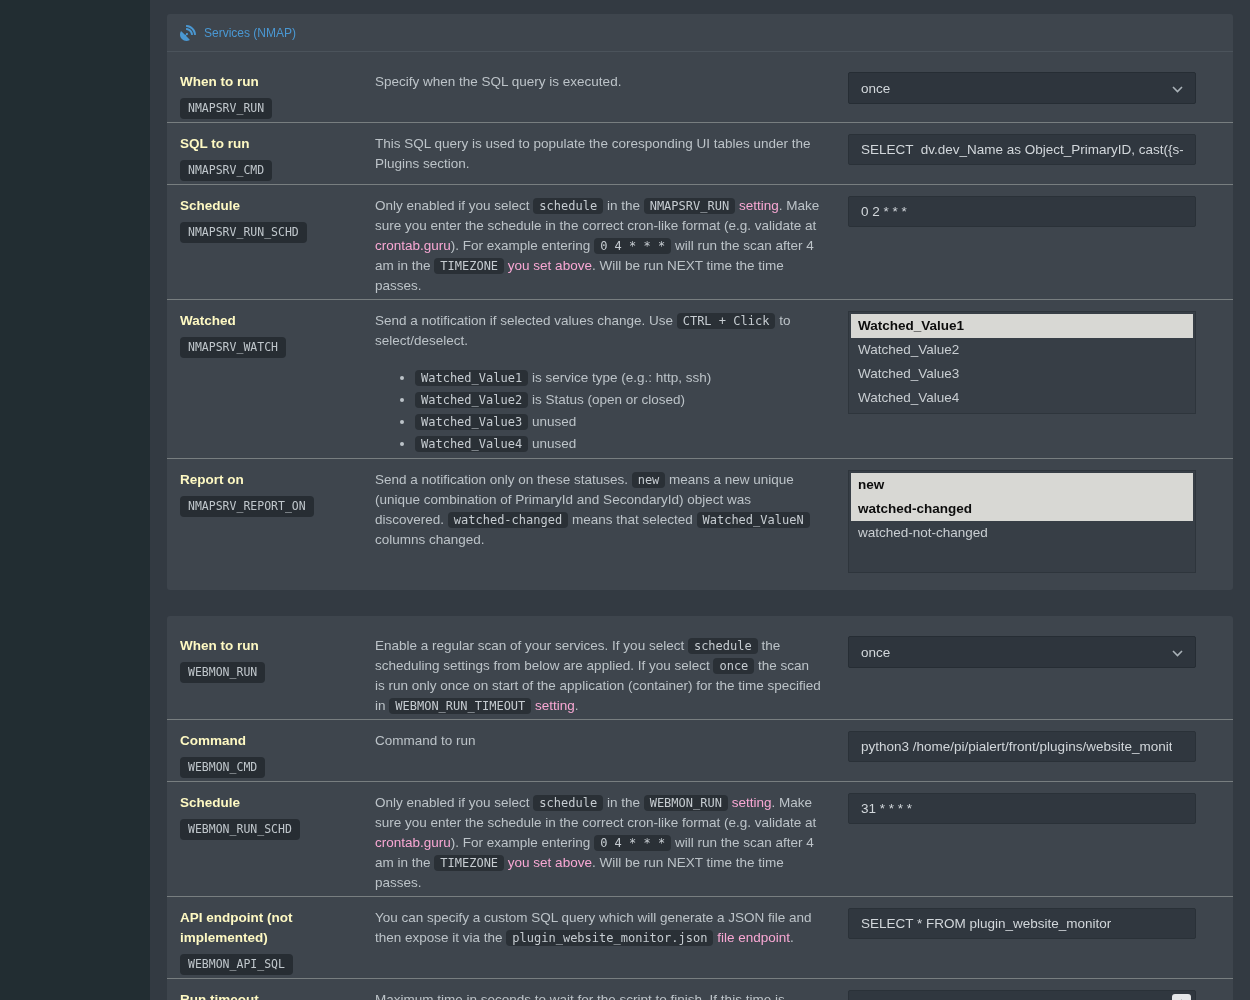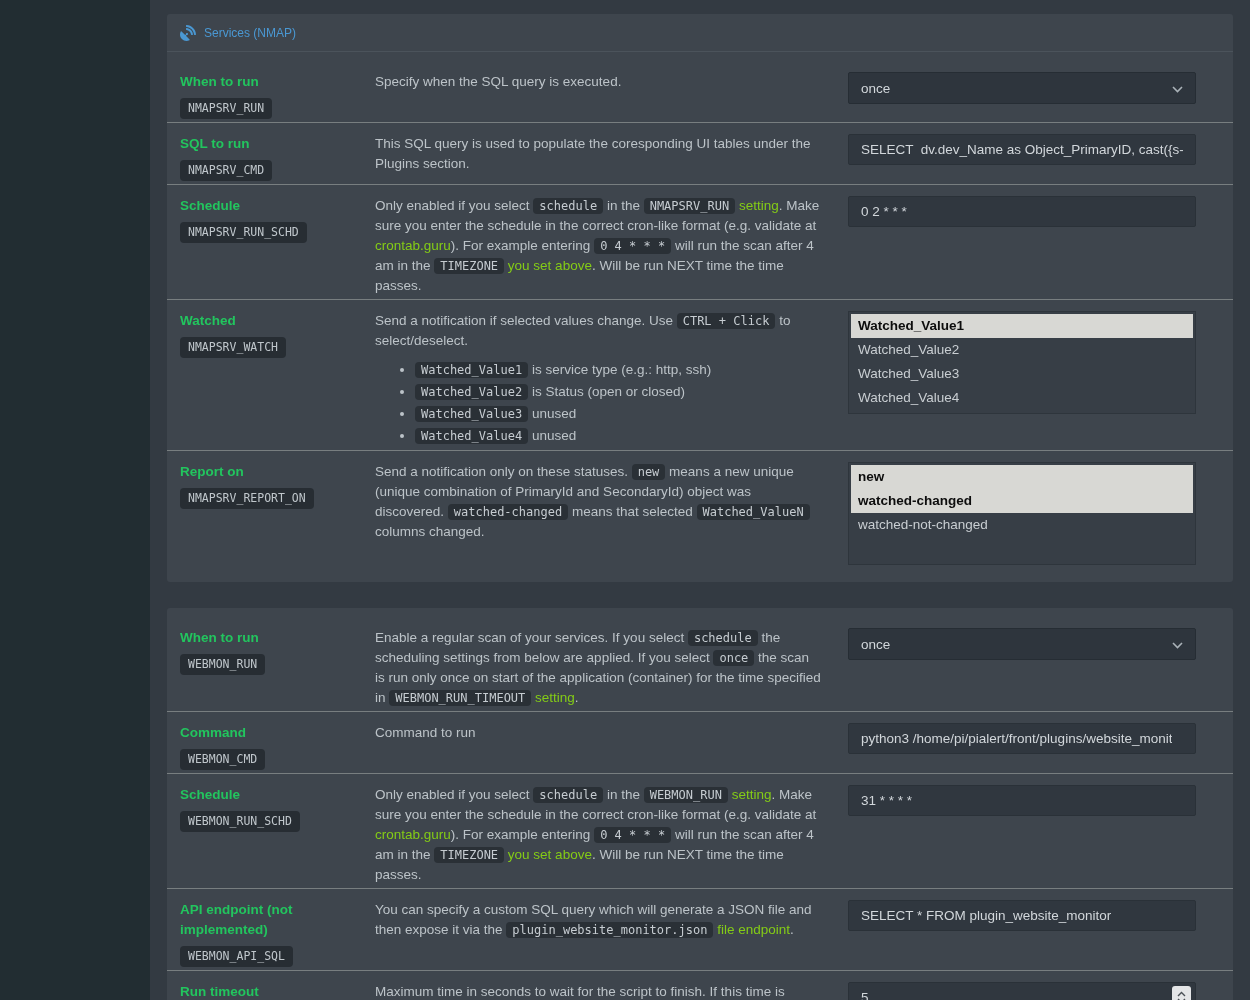--- a/index.html
+++ b/index.html
@@ -36,21 +36,21 @@
   }
   .panel-body { padding:9px 0 14px 0; }
   .row {
     display:grid;
     grid-template-columns:195px 473px 348px;
     padding:11px 37px 3px 13px;
   }
   .row + .row { border-top:1px solid rgba(190,195,190,0.45); }
   .col-name { padding-right:14px; }
   .setting-name {
-    font-weight:700; color:#22c55e; line-height:20px; margin-bottom:6px;
+    font-weight:700; color:#fef9c3; line-height:20px; margin-bottom:6px;
   }
   .setting-key {
     display:inline-block;
     font-family:"DejaVu Sans Mono", monospace;
     font-size:11.5px;
     color:#c0c7cc;
     background:#272d33;
     border-radius:4px;
     padding:3px 8px;
     line-height:15px;
@@ -59,24 +59,24 @@
   .desc-p { line-height:20px; }
   .code {
     font-family:"DejaVu Sans Mono", monospace;
     font-size:12px;
     background:#2a3036;
     color:#c6ccd1;
     border-radius:4px;
     padding:1px 6px;
     white-space:pre;
   }
-  .desc-link { color:#84cc16; cursor:pointer; }
+  .desc-link { color:#f9a8d4; cursor:pointer; }
   .desc-bullets {
     list-style:disc;
-    margin:8px 0 0 0;
+    margin:16px 0 0 0;
     padding-left:40px;
   }
   .desc-bullets li { line-height:22px; }
   .control { width:348px; }
   .select {
     height:32px;
     background:#2e353d;
     border:1px solid #262d34;
     border-radius:2px;
     display:flex; align-items:center; justify-content:space-between;

